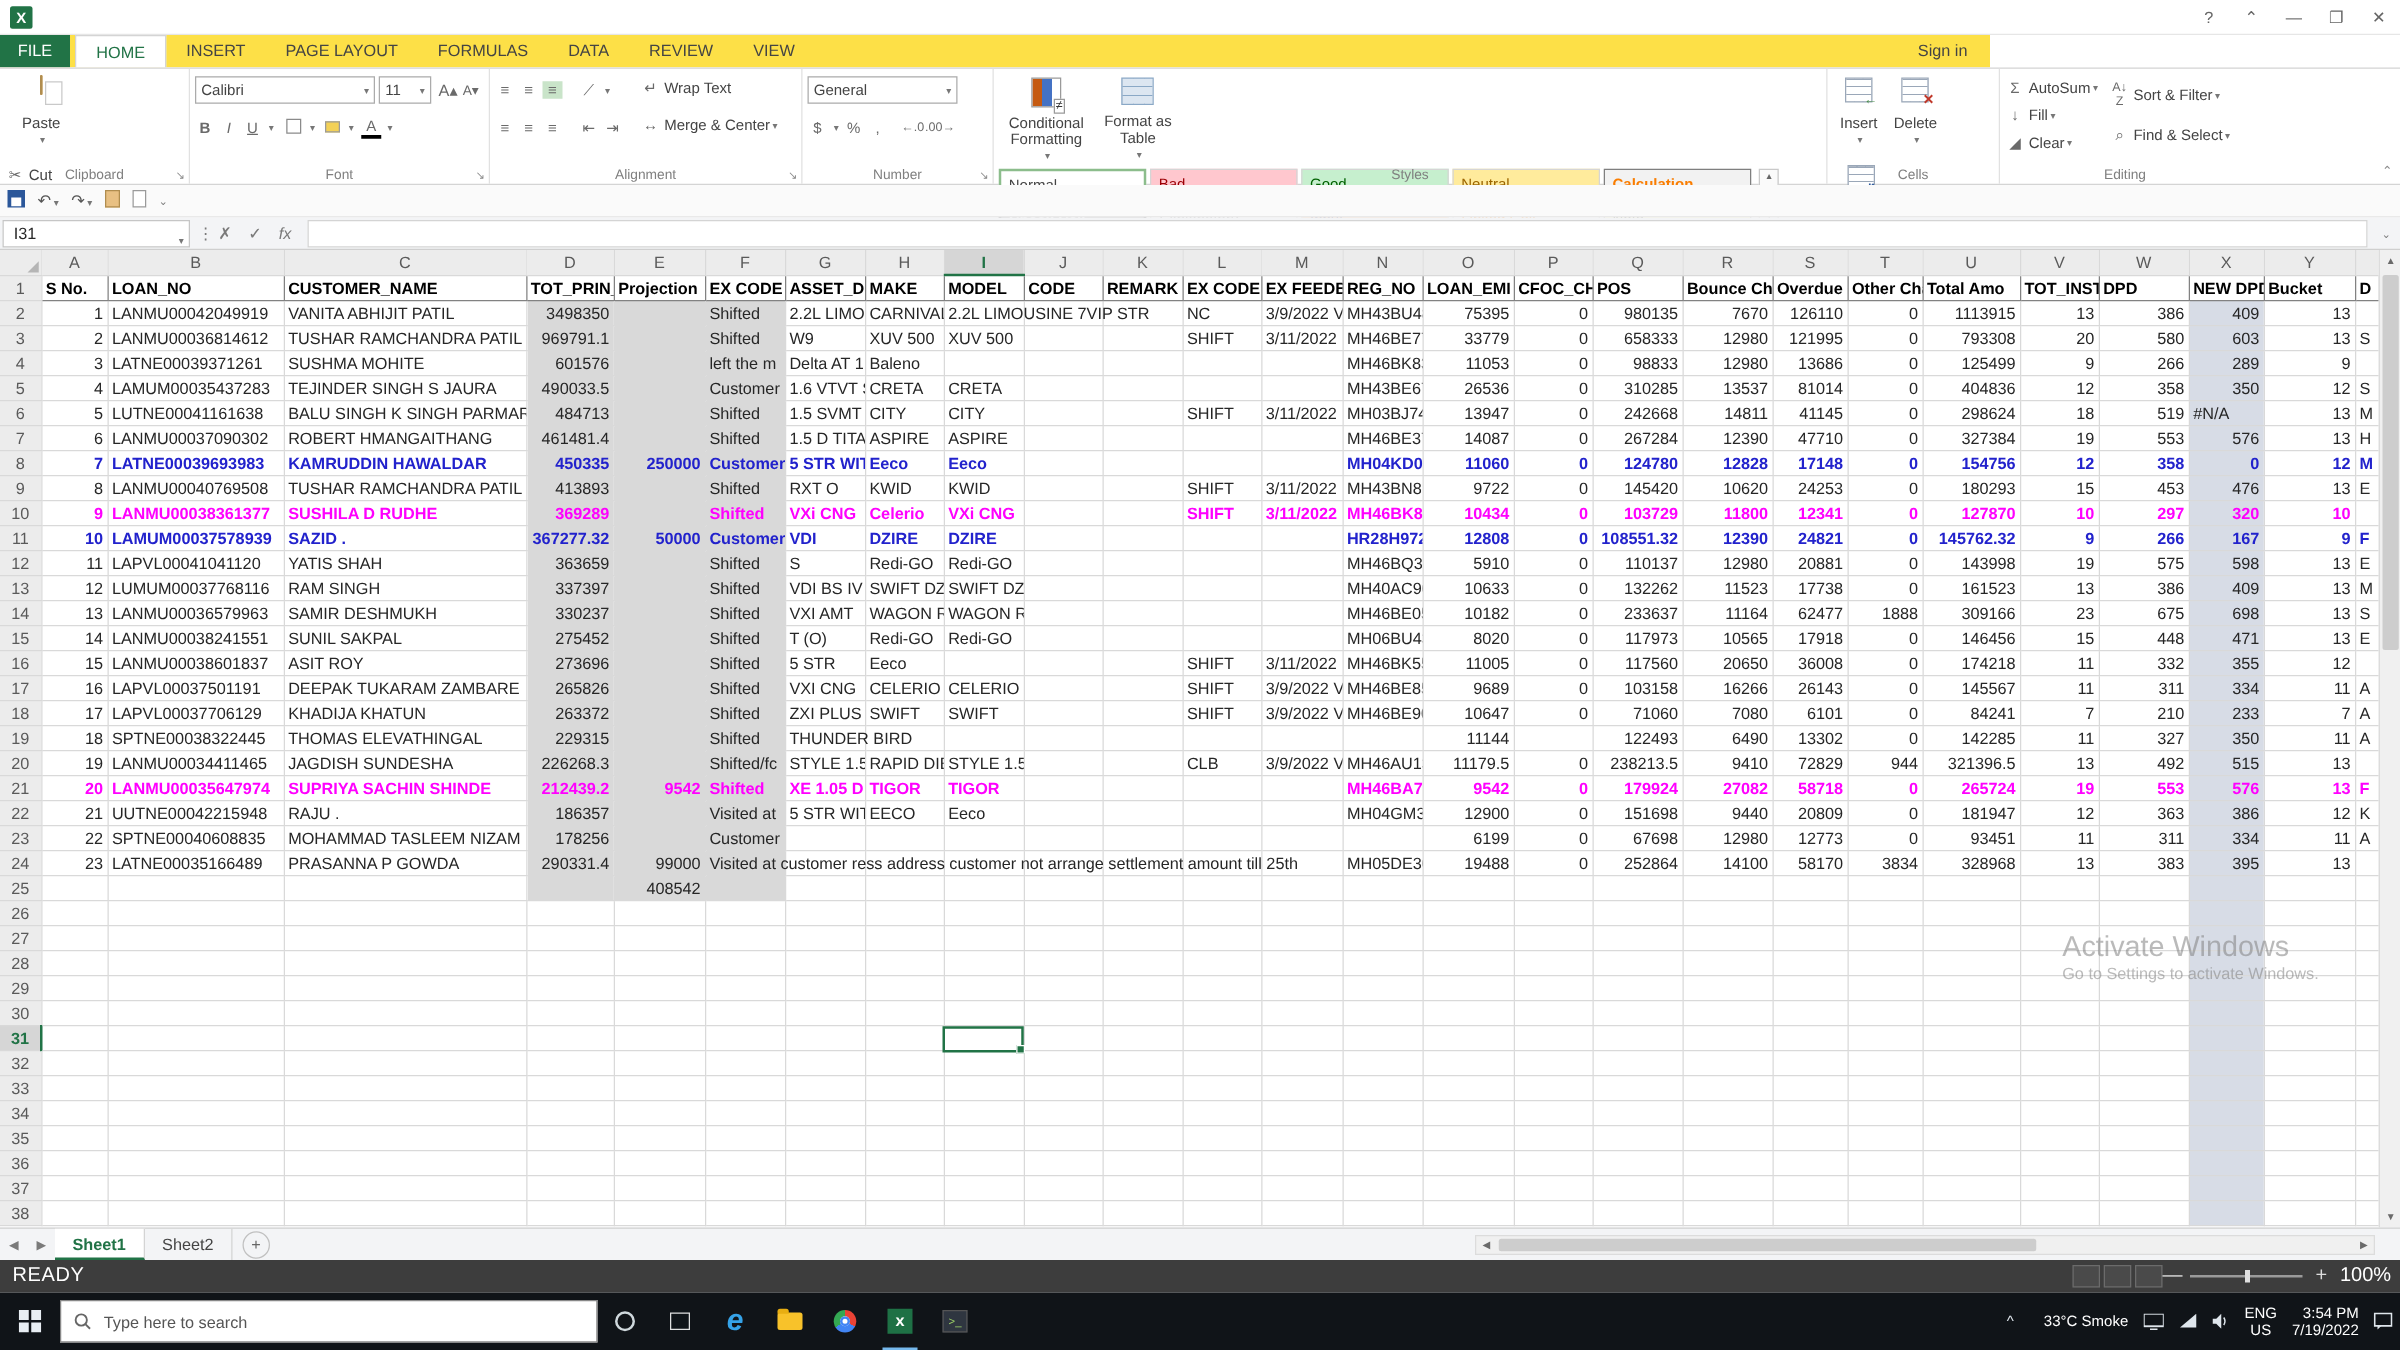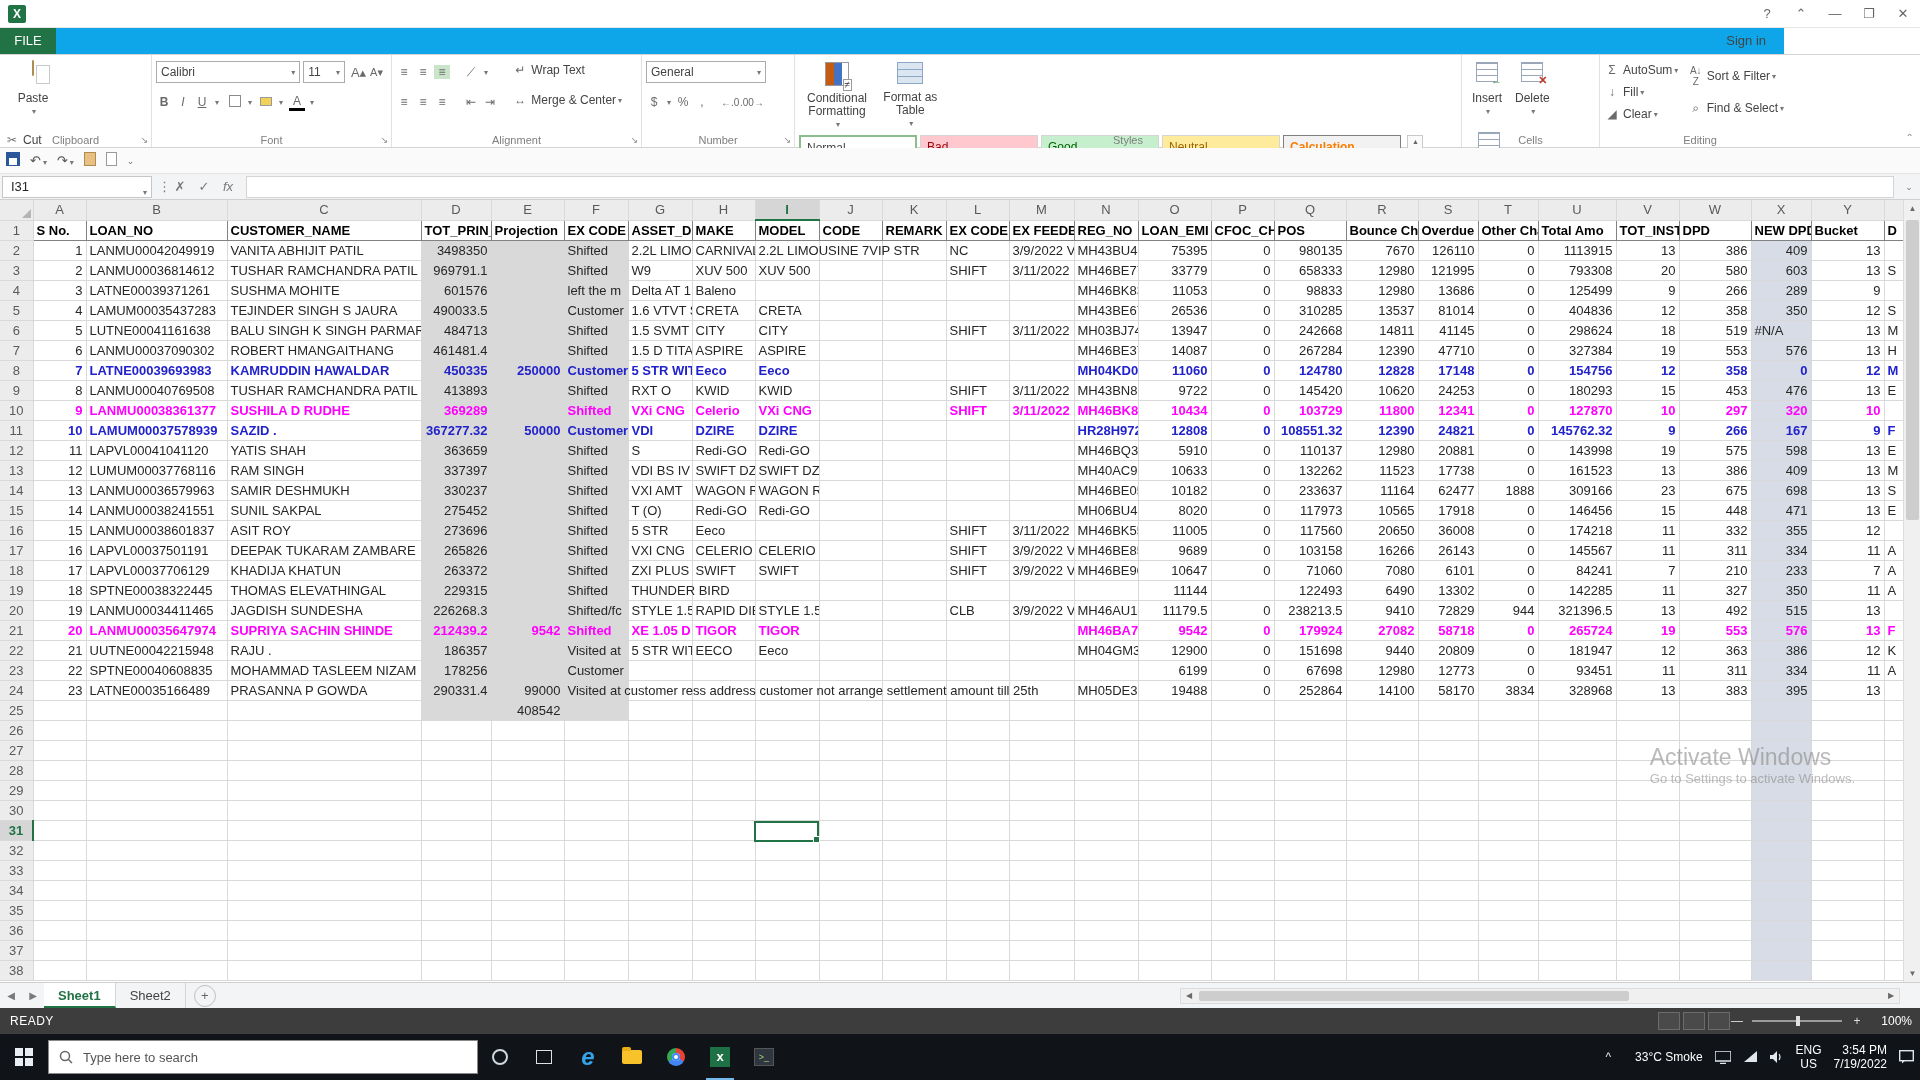--- a/index.html
+++ b/index.html
@@ -4,21 +4,21 @@
 <style>
 *{margin:0;padding:0;box-sizing:border-box}
 html,body{width:1920px;height:1080px;overflow:hidden;font-family:"Liberation Sans",sans-serif;background:#fff;color:#262626}
 
 .titlebar{position:absolute;top:0;left:0;width:1920px;height:28px;background:#fff;border-bottom:1px solid #e6e6e6}
 .xlicon{position:absolute;left:8px;top:5px;width:18px;height:18px;background:#217346;color:#fff;font-weight:700;font-size:12px;text-align:center;line-height:18px;border-radius:2px}
 .title-text{position:absolute;left:0;right:0;top:6px;text-align:center;font-size:13px;color:#444}
 .winbtns{position:absolute;right:0;top:0;height:28px;display:flex}
 .winbtn{width:34px;height:28px;text-align:center;line-height:28px;font-size:13px;color:#666}
 
-.tabrow{position:absolute;top:28px;left:0;width:1784px;height:26px;background:#0ea5e9}
+.tabrow{position:absolute;top:28px;left:0;width:1592px;height:26px;background:#fde047}
 .filetab{position:absolute;left:0;top:0;width:56px;height:26px;background:#217346;color:#fff;text-align:center;line-height:26px;font-size:13px}
 .rtabs{position:absolute;left:60px;top:0;height:26px;display:flex}
 .rtab{padding:0 16px;line-height:26px;font-size:13px;color:#444}
 .rtab.active{background:#fff;color:#217346;border:1px solid #d4d4d4;border-bottom:none}
 .signin{position:absolute;right:18px;top:0;line-height:26px;font-size:13px;color:#444}
 
 .ribbon{position:absolute;top:54px;left:0;width:1920px;height:94px;background:#fff;border-top:1px solid #d4d4d4;border-bottom:1px solid #d4d4d4;font-size:12px;color:#444}
 .rgroup{position:absolute;top:0;height:92px;border-right:1px solid #e1e1e1;padding:4px 4px 16px 4px}
 .glabel{position:absolute;bottom:1px;left:0;right:0;text-align:center;font-size:11px;color:#7f7f7f}
 .launcher{position:absolute;bottom:2px;right:3px;font-size:9px;color:#8a8a8a}
@@ -99,21 +99,21 @@
 
 .tabsbar{position:absolute;top:982px;left:0;width:1920px;height:26px;background:#f3f4f6;border-top:1px solid #cfcfcf;display:flex;align-items:center;font-size:13px}
 .tnav{color:#7a7a7a;width:22px;text-align:center;font-size:10px}
 .stab{padding:0 14px;height:25px;line-height:25px;color:#444;border-right:1px solid #d4d4d4}
 .stab.active{background:#fff;color:#217346;font-weight:700;border-bottom:2px solid #217346}
 .addsheet{width:22px;height:22px;border:1px solid #c0c0c0;border-radius:50%;text-align:center;line-height:20px;color:#666;margin-left:8px;font-size:13px}
 .hscroll{position:absolute;right:20px;top:5px;width:720px;height:16px;background:#f0f0f0;border:1px solid #dcdcdc}
 .hscroll .arr{position:absolute;top:0;width:16px;height:14px;font-size:8px;color:#6a6a6a;text-align:center;line-height:14px}
 .hscroll .thumb{position:absolute;left:18px;top:2px;width:430px;height:10px;background:#cdcdcd;border-radius:2px}
 
-.statusbar{position:absolute;top:1008px;left:0;width:1920px;height:26px;background:#3d3d3d;color:#fff;font-size:12px;display:flex;align-items:center}
+.statusbar{position:absolute;top:1008px;left:0;width:1920px;height:26px;background:#3d3d3d;color:#fff;font-size:16px;display:flex;align-items:center}
 .statusbar .mode{margin-left:10px;letter-spacing:.5px}
 .sbright{position:absolute;right:8px;top:0;height:26px;display:flex;align-items:center}
 .viewbtn{width:22px;height:18px;border:1px solid #6b6b6b;margin-left:3px;background:#4a4a4a;display:inline-block}
 .zoomtrack{width:90px;height:2px;background:#9a9a9a;margin:0 8px;position:relative}
 .zoomtrack .zthumb{position:absolute;left:44px;top:-4px;width:4px;height:10px;background:#e0e0e0}
 .zpm{color:#ddd;width:14px;text-align:center}
 .zoomlabel{margin-left:8px;width:40px;text-align:right}
 
 .taskbar{position:absolute;top:1034px;left:0;width:1920px;height:46px;background:#101418;display:flex;align-items:center;color:#fff}
 .startbtn{width:48px;height:46px;display:flex;align-items:center;justify-content:center}
@@ -146,20 +146,29 @@
     <div class="winbtn">?</div>
     <div class="winbtn">⌃</div>
     <div class="winbtn">—</div>
     <div class="winbtn">❐</div>
     <div class="winbtn">✕</div>
   </div>
 </div>
 
 <div class="tabrow">
   <div class="filetab">FILE</div>
+  <div class="rtabs">
+    <div class="rtab active">HOME</div>
+    <div class="rtab">INSERT</div>
+    <div class="rtab">PAGE LAYOUT</div>
+    <div class="rtab">FORMULAS</div>
+    <div class="rtab">DATA</div>
+    <div class="rtab">REVIEW</div>
+    <div class="rtab">VIEW</div>
+  </div>
   <div class="signin">Sign in</div>
 </div>
 
 <div class="ribbon">
 
   <div class="rgroup" style="left:0;width:152px">
     <div class="bigbtn">
       <span class="bicon"><span class="clip-icon"></span></span>
       <span>Paste</span>
         <span class="dd">▾</span>

